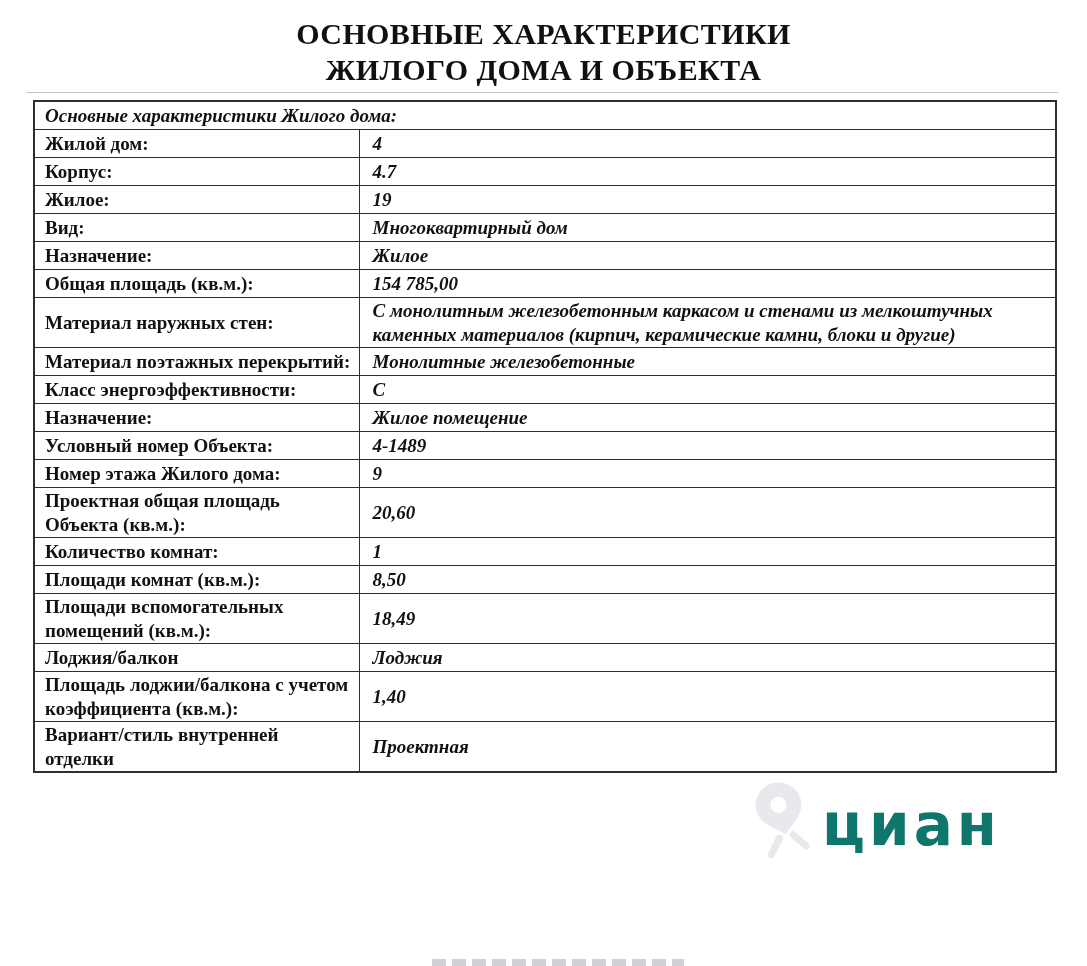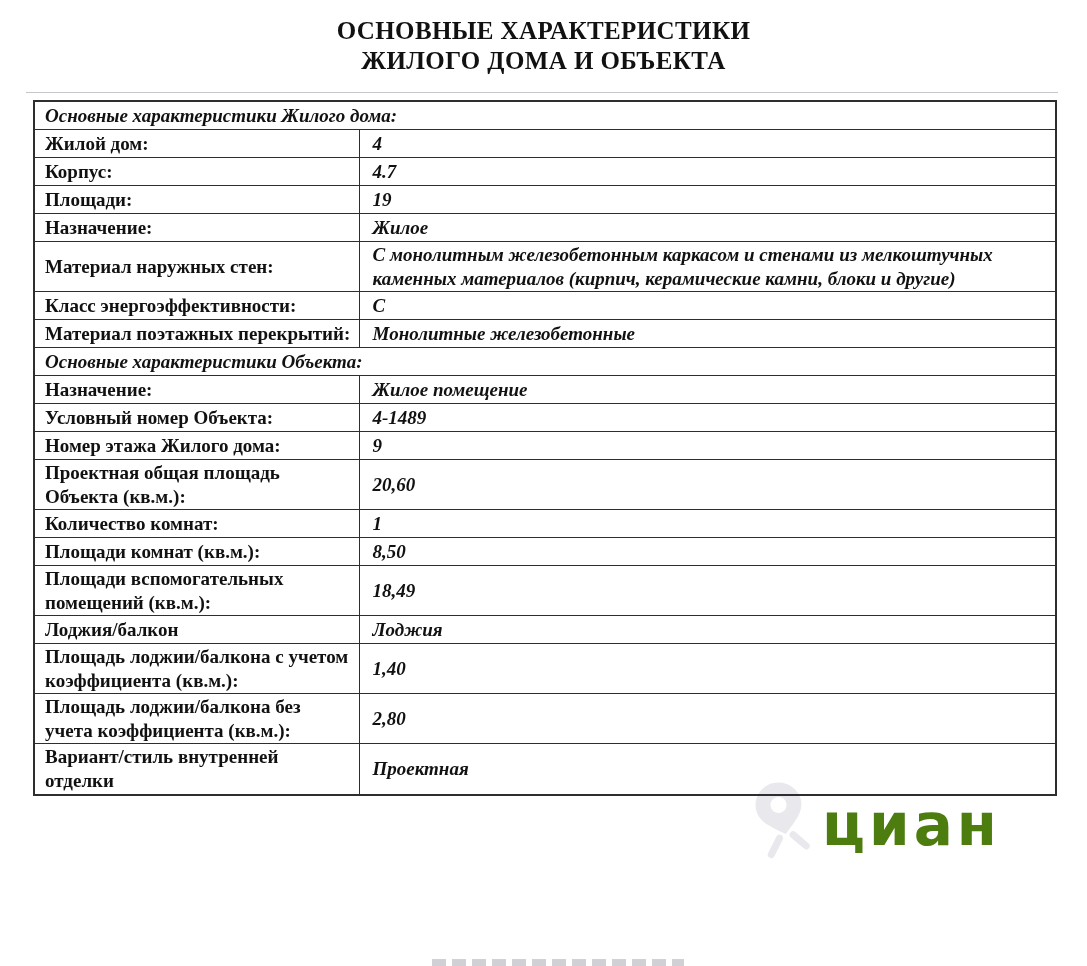--- a/index.html
+++ b/index.html
@@ -11,21 +11,21 @@
     overflow: hidden;
     font-family: "Liberation Serif", serif;
     color: #111111;
   }
   .doc-title {
     position: absolute;
     top: 16px; left: 0;
     width: 100%;
     text-align: center;
     font-weight: bold;
-    font-size: 25px;
+    font-size: 30px;
     line-height: 1.2;
     letter-spacing: 0.4px;
     z-index: 2;
   }
   .scan-hairline {
     position: absolute;
     left: 26px; top: 92px;
     width: 1032px; height: 1px;
     background: #c6c6ca;
   }
@@ -64,21 +64,21 @@
     left: 750px; top: 780px;
     z-index: 1;
     display: flex;
     align-items: flex-start;
     user-select: none;
   }
   .watermark .wm-text {
     font-family: "DejaVu Sans", sans-serif;
     font-weight: bold;
     font-size: 58px;
-    color: #4d7c0f;
+    color: #0f766e;
     letter-spacing: 4px;
     margin: 16px 0 0 8px;
     line-height: 1;
   }
   .cutoff-fragment {
     position: absolute;
     left: 432px; top: 959px;
     width: 252px; height: 7px;
     background: repeating-linear-gradient(90deg,
       #c9c9ce 0 14px, transparent 14px 20px);
@@ -117,43 +117,48 @@
         </tr>
         <tr>
           <td class="label">Жилой дом:</td>
           <td class="value">4</td>
         </tr>
         <tr>
           <td class="label">Корпус:</td>
           <td class="value">4.7</td>
         </tr>
         <tr>
-          <td class="label">Площади:</td>
+          <td class="label">Жилое:</td>
           <td class="value">19</td>
+        </tr>
+        <tr>
+          <td class="label">Вид:</td>
+          <td class="value">Многоквартирный дом</td>
         </tr>
         <tr>
           <td class="label">Назначение:</td>
           <td class="value">Жилое</td>
         </tr>
         <tr>
+          <td class="label">Общая площадь (кв.м.):</td>
+          <td class="value">154 785,00</td>
+        </tr>
+        <tr>
           <td class="label">Материал наружных стен:</td>
           <td class="value">С монолитным железобетонным каркасом и стенами из мелкоштучных каменных материалов (кирпич, керамические камни, блоки и другие)</td>
         </tr>
         <tr>
+          <td class="label">Материал поэтажных перекрытий:</td>
+          <td class="value">Монолитные железобетонные</td>
+        </tr>
+        <tr>
           <td class="label">Класс энергоэффективности:</td>
           <td class="value">С</td>
         </tr>
         <tr>
-          <td class="label">Материал поэтажных перекрытий:</td>
-          <td class="value">Монолитные железобетонные</td>
-        </tr>
-        <tr>
-          <td colspan="2" class="section">Основные характеристики Объекта:</td>
-        </tr>
-        <tr>
           <td class="label">Назначение:</td>
           <td class="value">Жилое помещение</td>
         </tr>
         <tr>
           <td class="label">Условный номер Объекта:</td>
           <td class="value">4-1489</td>
         </tr>
         <tr>
           <td class="label">Номер этажа Жилого дома:</td>
           <td class="value">9</td>
@@ -176,24 +181,20 @@
         </tr>
         <tr>
           <td class="label">Лоджия/балкон</td>
           <td class="value">Лоджия</td>
         </tr>
         <tr>
           <td class="label">Площадь лоджии/балкона с учетом коэффициента (кв.м.):</td>
           <td class="value">1,40</td>
         </tr>
         <tr>
-          <td class="label">Площадь лоджии/балкона без учета коэффициента (кв.м.):</td>
-          <td class="value">2,80</td>
-        </tr>
-        <tr>
           <td class="label">Вариант/стиль внутренней отделки</td>
           <td class="value">Проектная</td>
         </tr>
       </tbody>
   </table>
 
   <div class="cutoff-fragment"></div>
 
 </div>
 

